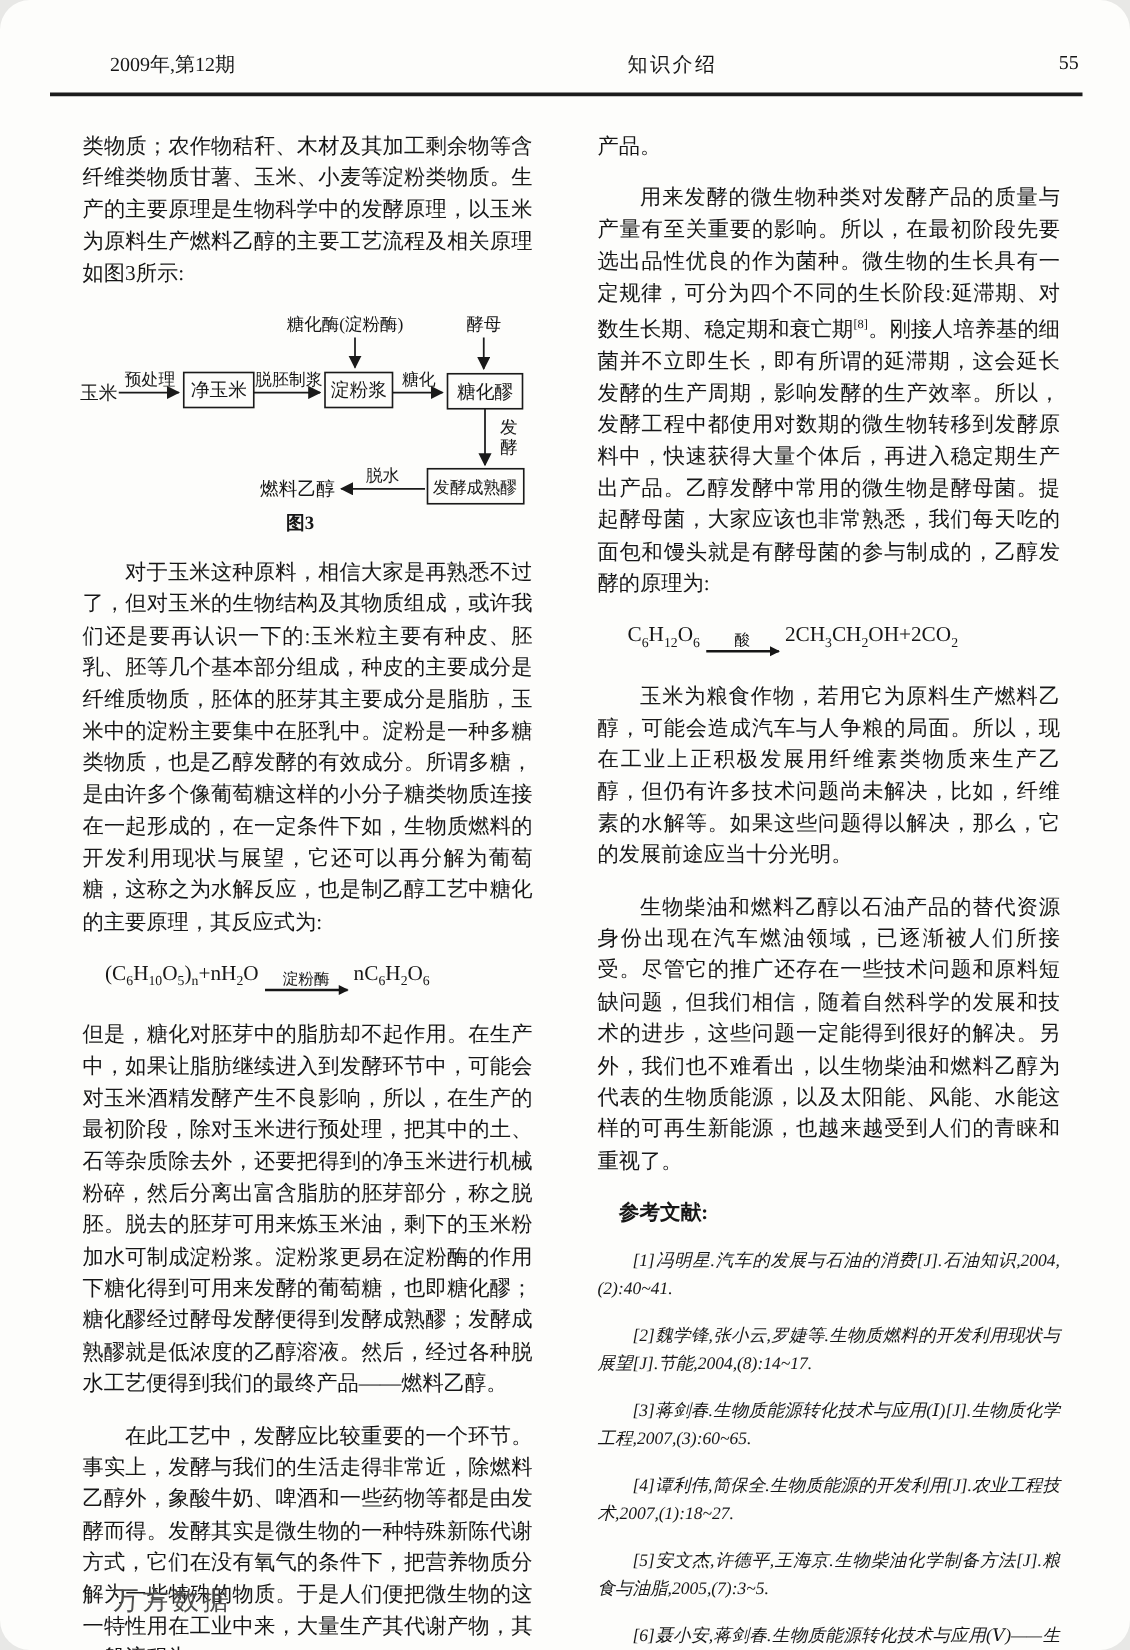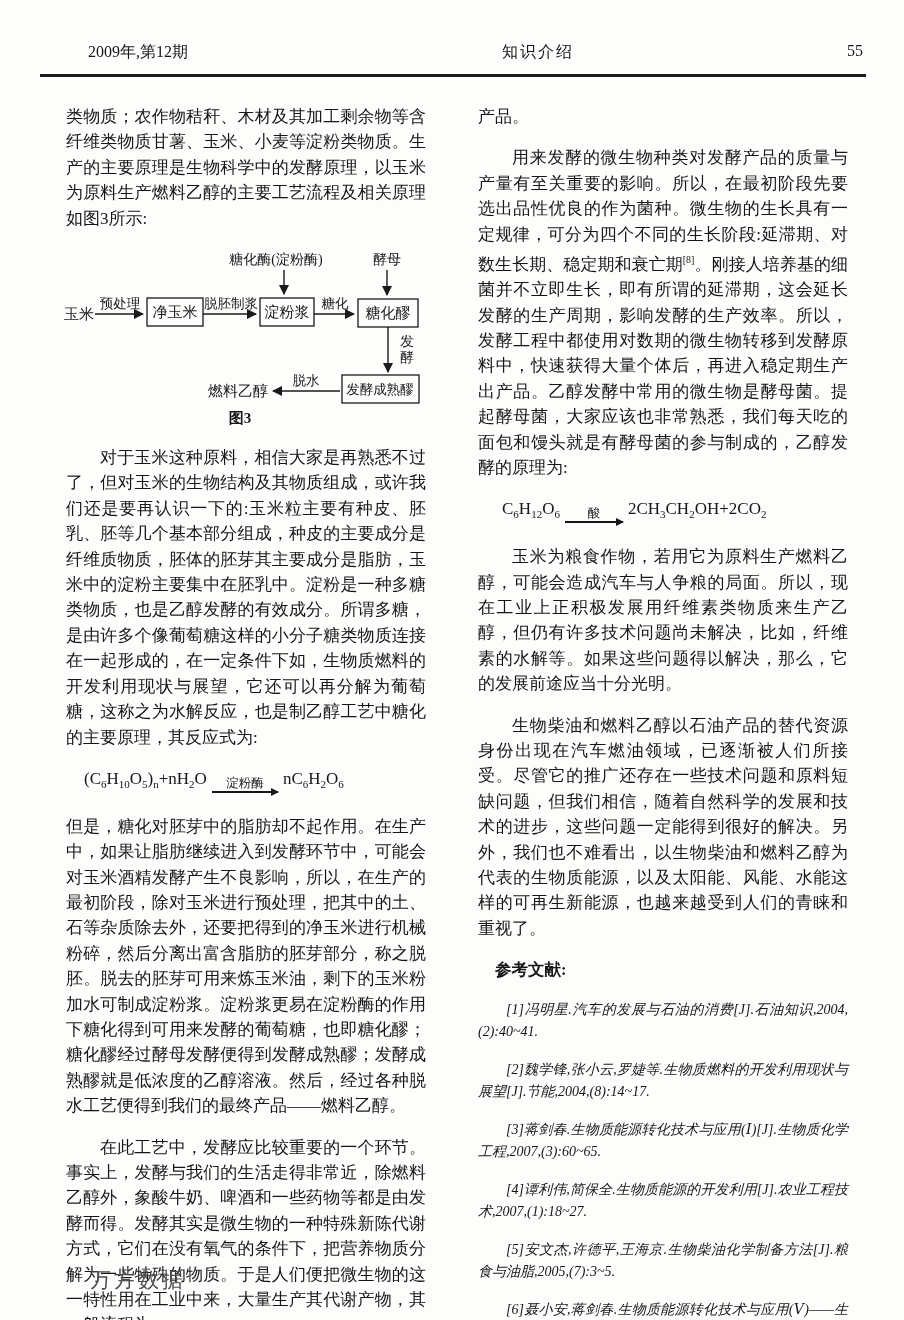--- a/index.html
+++ b/index.html
@@ -1,17 +1,17 @@
 <!DOCTYPE html>
 <html><head>
 <meta charset="utf-8">
 <style>
   html,body{margin:0;padding:0;background:#e8e8e6;}
   .page{position:relative;width:904px;height:1320px;background:#fdfdfb;color:#161616;
-        font-family:"Liberation Serif","DejaVu Serif",serif;overflow:hidden;}
+        font-family:"Liberation Serif","DejaVu Serif",serif;overflow:hidden;border-radius:24px;}
   
   .hdr-issue{position:absolute;left:88px;top:42px;font-size:16px;}
   .hdr-section{position:absolute;left:502px;top:42px;font-size:16px;letter-spacing:2px;}
   .hdr-page{position:absolute;left:828px;top:42px;font-size:16px;margin-left:19px;}
   .hdr-rule{position:absolute;left:40px;top:74px;width:826px;height:3px;background:#1c1c1c;}
   
   .col{position:absolute;top:88px;font-size:17px;line-height:25.4px;text-align:justify;}
   .col-left{left:50px;width:392px;}
   .col-right{left:462px;width:402px;}
   .col p{margin:16px;}

